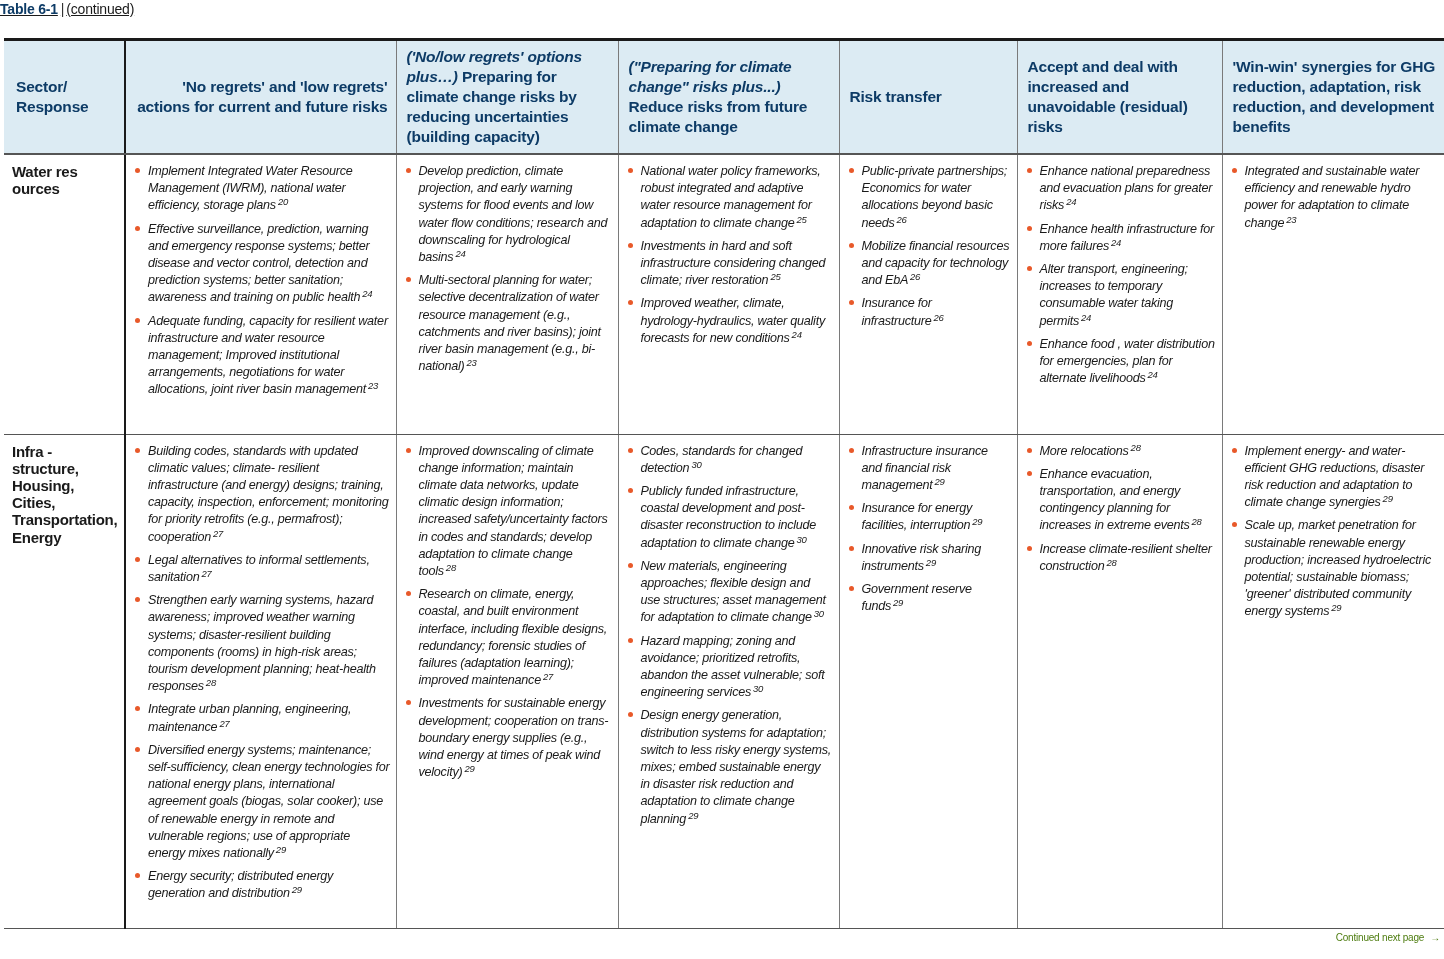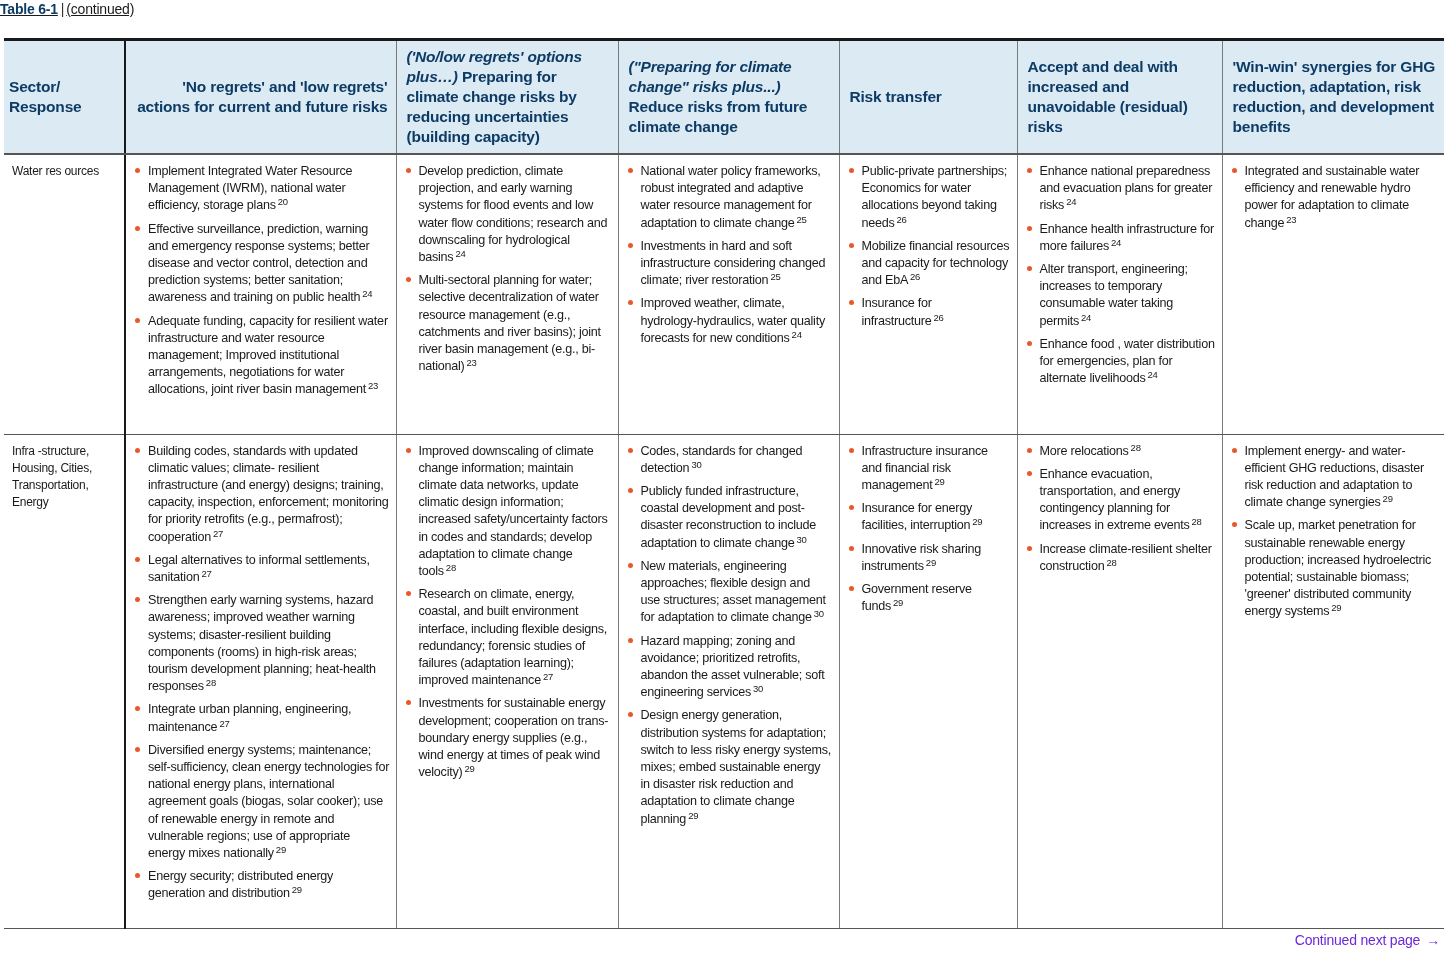--- a/index.html
+++ b/index.html
@@ -57,50 +57,51 @@
       vertical-align: middle;
       font-size: 15.5px;
       line-height: 20px;
       padding: 6px 8px 6px 10px;
       height: 101px;
       box-sizing: border-box;
       border-left: 1px solid #7a7a7a;
       border-bottom: 2px solid #555;
       letter-spacing: -0.2px;
     }
-    thead th:first-child { border-left: none; padding-left: 5px; }
+    thead th:first-child { border-left: none; padding-left: 12px; }
     thead th:nth-child(2) { border-left: 2px solid #1a1a1a; text-align: right; }
     thead th .it { font-style: italic; font-weight: bold; }
     tbody td {
       vertical-align: top;
       font-size: 12.6px;
       line-height: 17.2px;
       padding: 8px 6px 6px 8px;
       border-left: 1px solid #7a7a7a;
       border-bottom: 1.5px solid #555;
       letter-spacing: -0.25px;
     }
     tbody td:first-child {
       border-left: none;
-      font-weight: normal;
+      font-weight: bold;
       padding-left: 8px;
-      font-size: 12px;
+      font-size: 15px;
     }
     tbody td:nth-child(2) { border-left: 2px solid #1a1a1a; }
     tbody tr.row-water td { height: 280px; box-sizing: border-box; }
     tbody tr.row-infra td { height: 494px; box-sizing: border-box; }
     ul.bullets {
       list-style: none;
       margin: 0;
       padding: 0;
     }
     ul.bullets li {
       position: relative;
       padding-left: 14px;
       margin-bottom: 6px;
+      font-style: italic;
     }
     ul.bullets li::before {
       content: "";
       position: absolute;
       left: 1px;
       top: 5px;
       width: 5px;
       height: 5px;
       border-radius: 50%;
       background: #e8592a;
@@ -108,22 +109,22 @@
     sup.ref {
       font-size: 9.5px;
       line-height: 0;
       vertical-align: 4px;
       margin-left: 2px;
     }
     .footer-note {
       position: absolute;
       right: 4px;
       top: 932px;
-      font-size: 14px;
-      color: #6d28d9;
+      font-size: 10px;
+      color: #4d7c0f;
       letter-spacing: -0.2px;
     }
     .footer-note .arrow {
       display: inline-block;
       margin-left: 6px;
       font-weight: bold;
     }
   </style>
 </head>
 <body>
@@ -171,21 +172,21 @@
         </td>
       <td>
           <ul class="bullets">
             <li><span>National water policy frameworks, robust integrated and adaptive water resource management for adaptation to climate change</span><sup class="ref">25</sup></li>
             <li><span>Investments in hard and soft infrastructure considering changed climate; river restoration</span><sup class="ref">25</sup></li>
             <li><span>Improved weather, climate, hydrology-hydraulics, water quality forecasts for new conditions</span><sup class="ref">24</sup></li>
           </ul>
         </td>
       <td>
           <ul class="bullets">
-            <li><span>Public-private partnerships; Economics for water allocations beyond taking needs</span><sup class="ref">26</sup></li>
+            <li><span>Public-private partnerships; Economics for water allocations beyond basic needs</span><sup class="ref">26</sup></li>
             <li><span>Mobilize financial resources and capacity for technology and EbA</span><sup class="ref">26</sup></li>
             <li><span>Insurance for infrastructure</span><sup class="ref">26</sup></li>
           </ul>
         </td>
       <td>
           <ul class="bullets">
             <li><span>Enhance national preparedness and evacuation plans for greater risks</span><sup class="ref">24</sup></li>
             <li><span>Enhance health infrastructure for more failures</span><sup class="ref">24</sup></li>
             <li><span>Alter transport, engineering; increases to temporary consumable water taking permits</span><sup class="ref">24</sup></li>
             <li><span>Enhance food , water distribution for emergencies, plan for alternate livelihoods</span><sup class="ref">24</sup></li>

